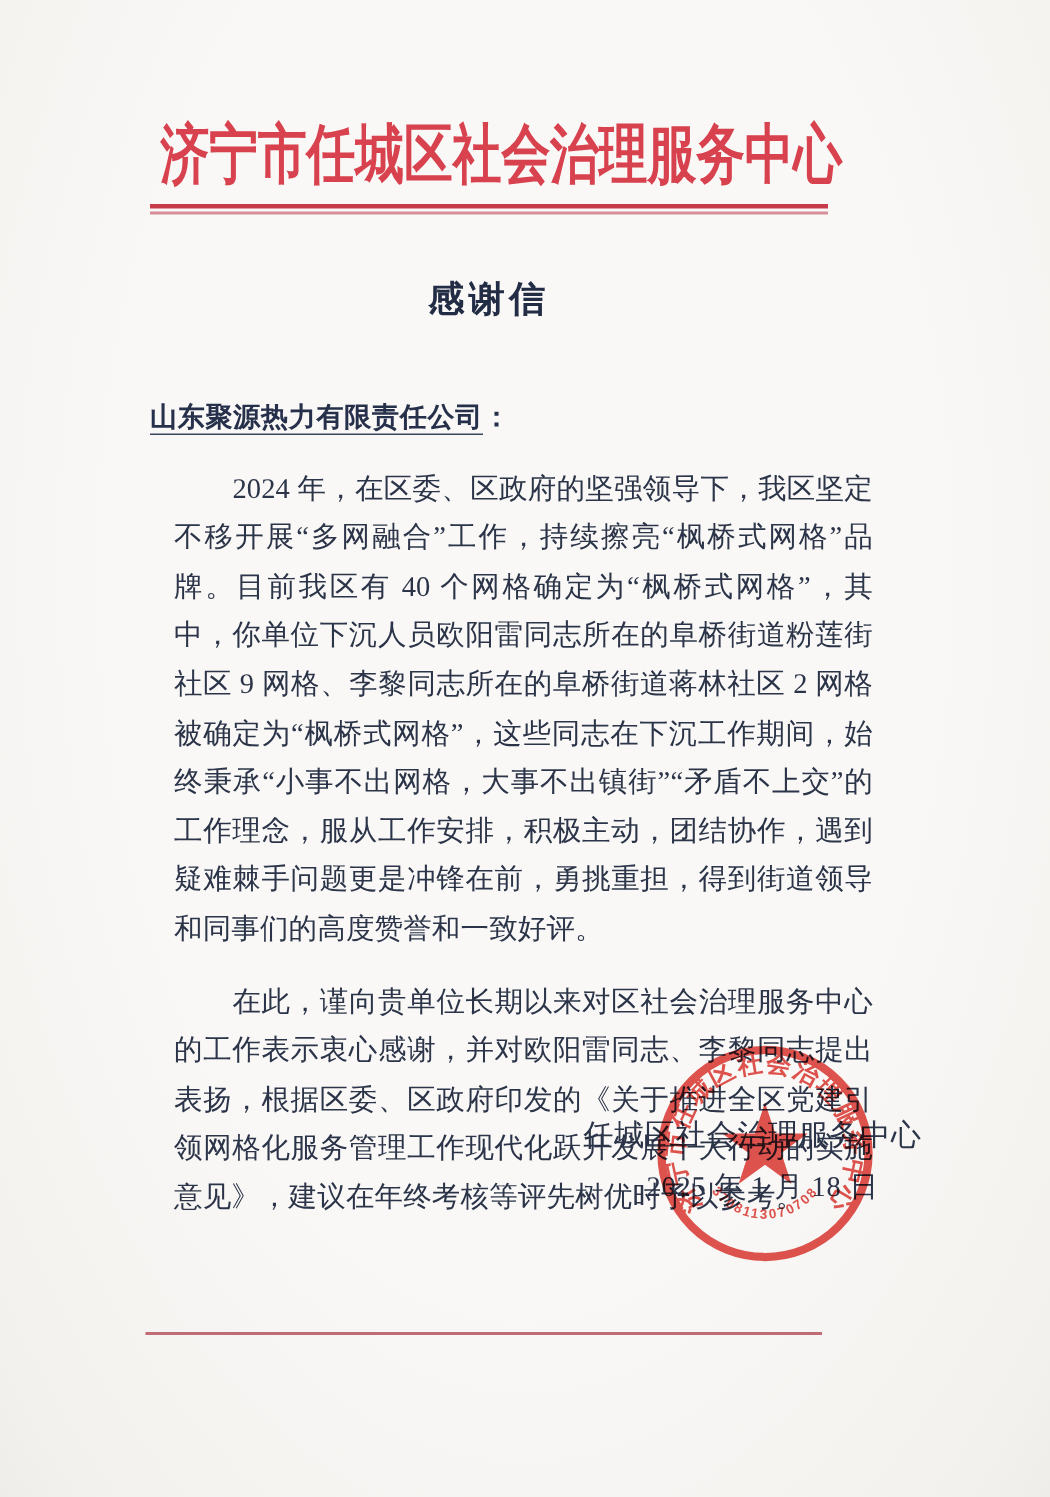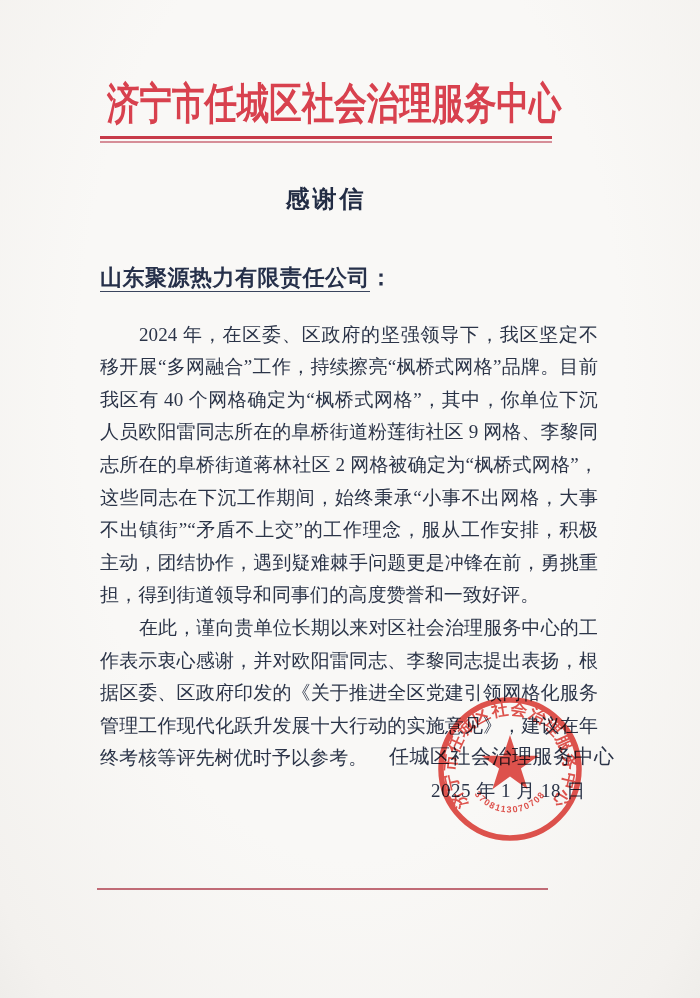--- a/index.html
+++ b/index.html
@@ -51,32 +51,32 @@
   .body-block {
     position: absolute;
     left: 100px; top: 262px;
     width: 498px;
     font-size: 19px;
     line-height: 32.6px;
     text-align: justify;
     color: #2b3448;
   }
   .salutation {
-    font-size: 22px;
+    font-size: 18px;
     font-weight: bold;
     letter-spacing: 0.5px;
-    margin-bottom: 24px;
+    margin-bottom: 10px;
     color: #26304a;
   }
   .salutation .uline {
     border-bottom: 1.5px solid #3a455e;
     padding-bottom: 1px;
   }
   .para {
-    margin: 0;
+    margin: 16px;
     text-indent: 2.05em;
     letter-spacing: 0.1px;
   }
   
   .signature {
     position: absolute;
     left: 389px; top: 743px;
     font-size: 20px;
     letter-spacing: 0.5px;
     color: #2b3448;

